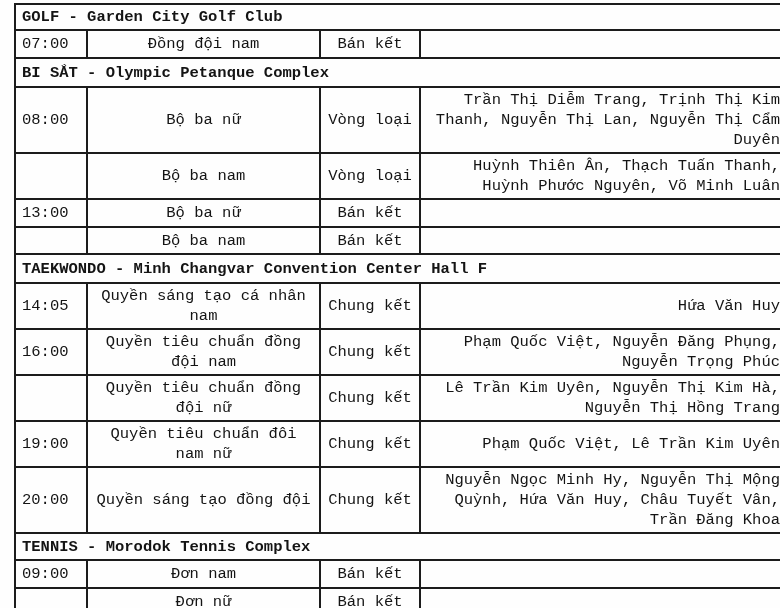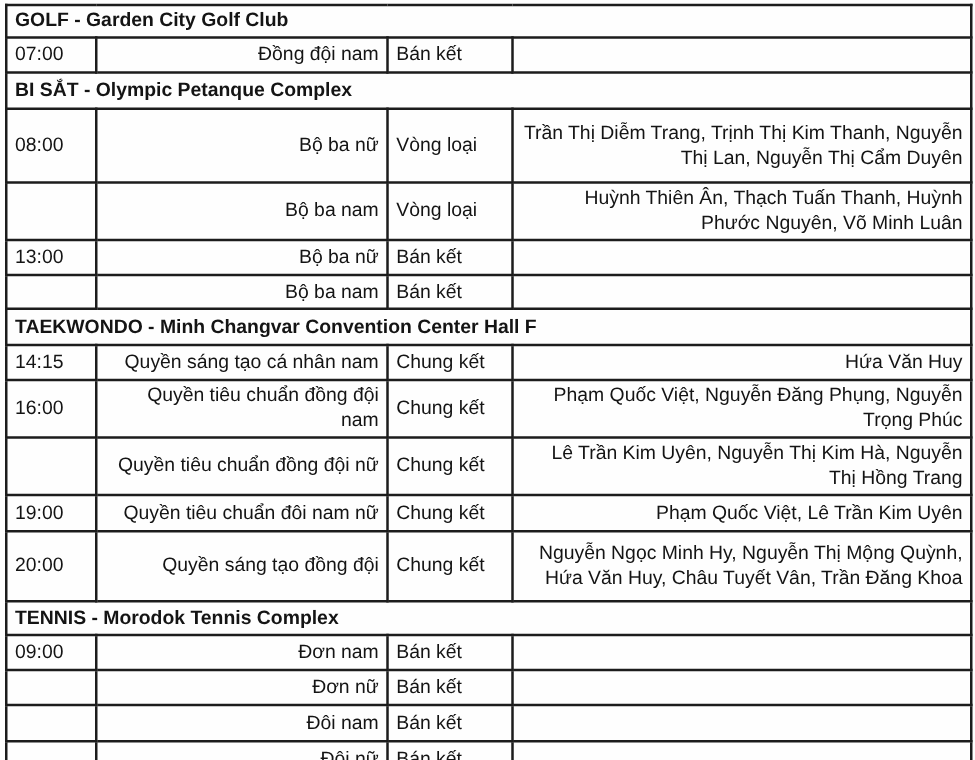--- a/index.html
+++ b/index.html
@@ -6,42 +6,42 @@
     margin: 0;
     padding: 0;
     width: 780px;
     height: 608px;
     overflow: hidden;
     background: #fefefe;
   }
   .page {
     width: 780px;
     height: 608px;
-    padding: 3px 0 0 4px;
+    padding: 3px 0 0 14px;
     box-sizing: border-box;
-    font-family: Liberation Sans, sans-serif;
+    font-family: Liberation Mono, monospace;
     color: #141414;
   }
   table.schedule {
     border-collapse: collapse;
     table-layout: fixed;
     width: 772px;
   }
   table.schedule td {
     border: 2px solid #1c1c1c;
     font-size: 15.5px;
     line-height: 20px;
     vertical-align: middle;
     padding: 2px 6px;
     overflow: hidden;
     word-wrap: break-word;
   }
   td.col-time  { text-align: left; padding: 2px 2px; }
-  td.col-event { text-align: right;  padding-left: 10px; padding-right: 8px; }
-  td.col-round { text-align: left; padding: 2px 2px; }
+  td.col-event { text-align: center;  padding-left: 10px; padding-right: 8px; }
+  td.col-round { text-align: center; padding: 2px 2px; }
   td.col-ath   { text-align: right;  padding-left: 11px; padding-right: 8px; }
   td.section-header {
     font-weight: bold;
     font-size: 16.5px;
     text-align: left;
     padding-left: 7px;
   }
 </style>
 </head>
 <body>
@@ -91,21 +91,21 @@
         <td class="col-time"></td>
         <td class="col-event">Bộ ba nam</td>
         <td class="col-round">Bán kết</td>
         <td class="col-ath"></td>
       </tr>
 
       <tr style="height:29px">
         <td class="section-header" colspan="4">TAEKWONDO - Minh Changvar Convention Center Hall F</td>
       </tr>
       <tr style="height:28px">
-        <td class="col-time">14:15</td>
+        <td class="col-time">14:05</td>
         <td class="col-event">Quyền sáng tạo cá nhân nam</td>
         <td class="col-round">Chung kết</td>
         <td class="col-ath">Hứa Văn Huy</td>
       </tr>
       <tr style="height:41px">
         <td class="col-time">16:00</td>
         <td class="col-event">Quyền tiêu chuẩn đồng đội nam</td>
         <td class="col-round">Chung kết</td>
         <td class="col-ath">Phạm Quốc Việt, Nguyễn Đăng Phụng, Nguyễn Trọng Phúc</td>
       </tr>

